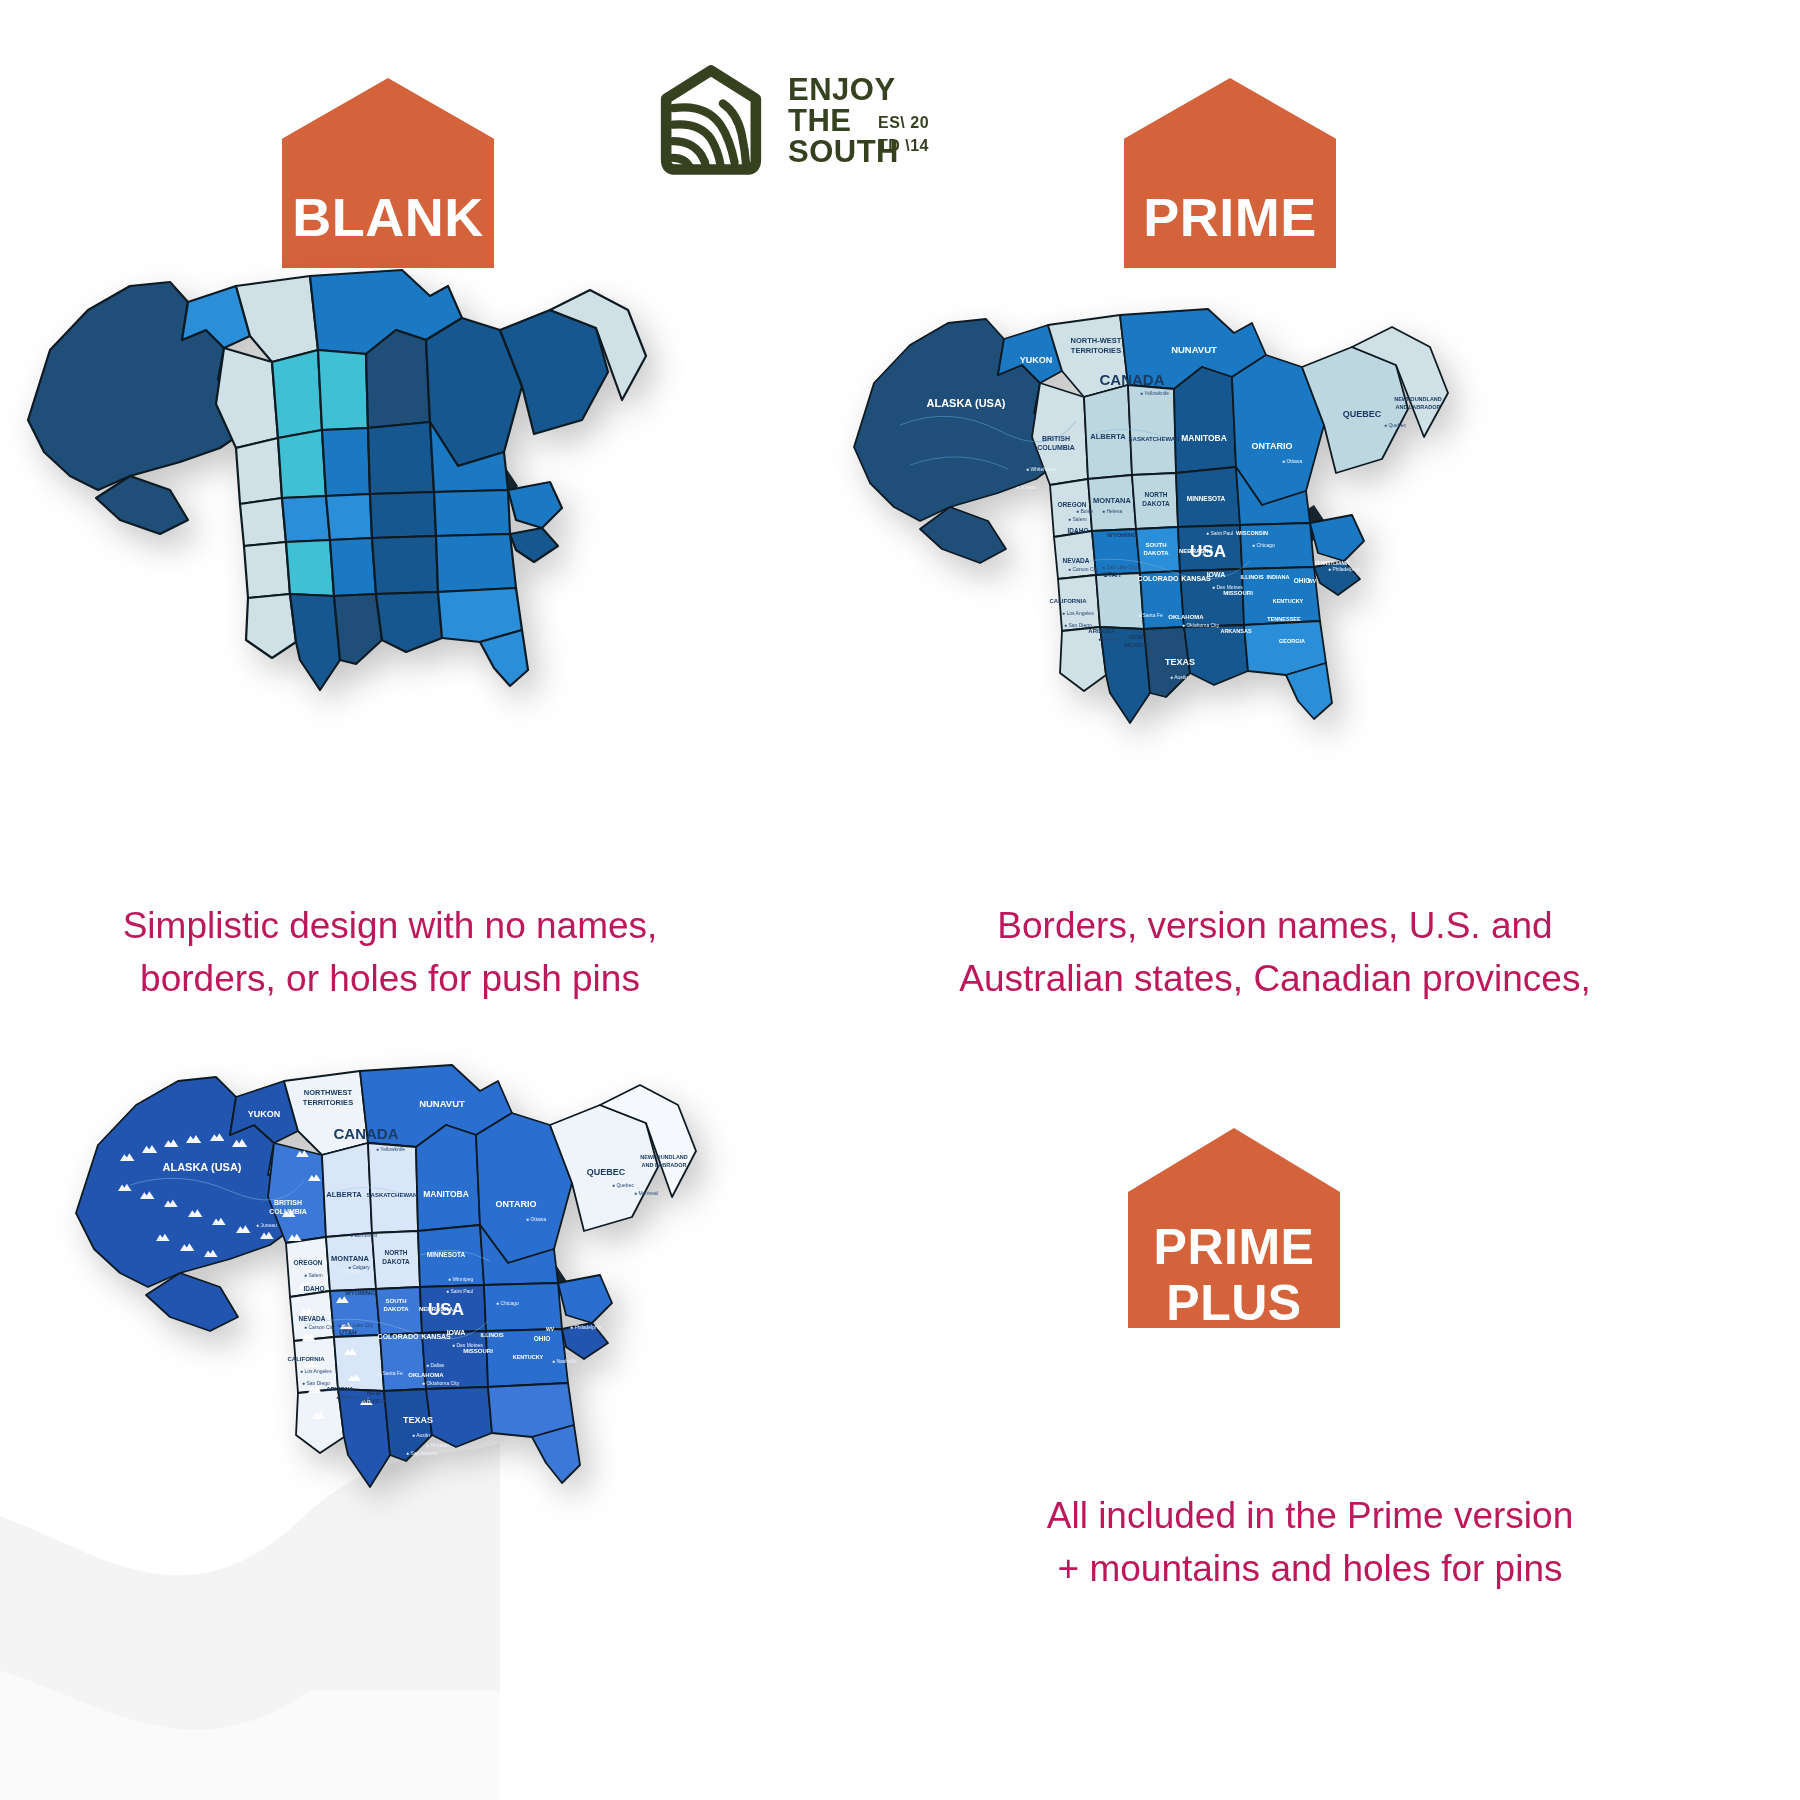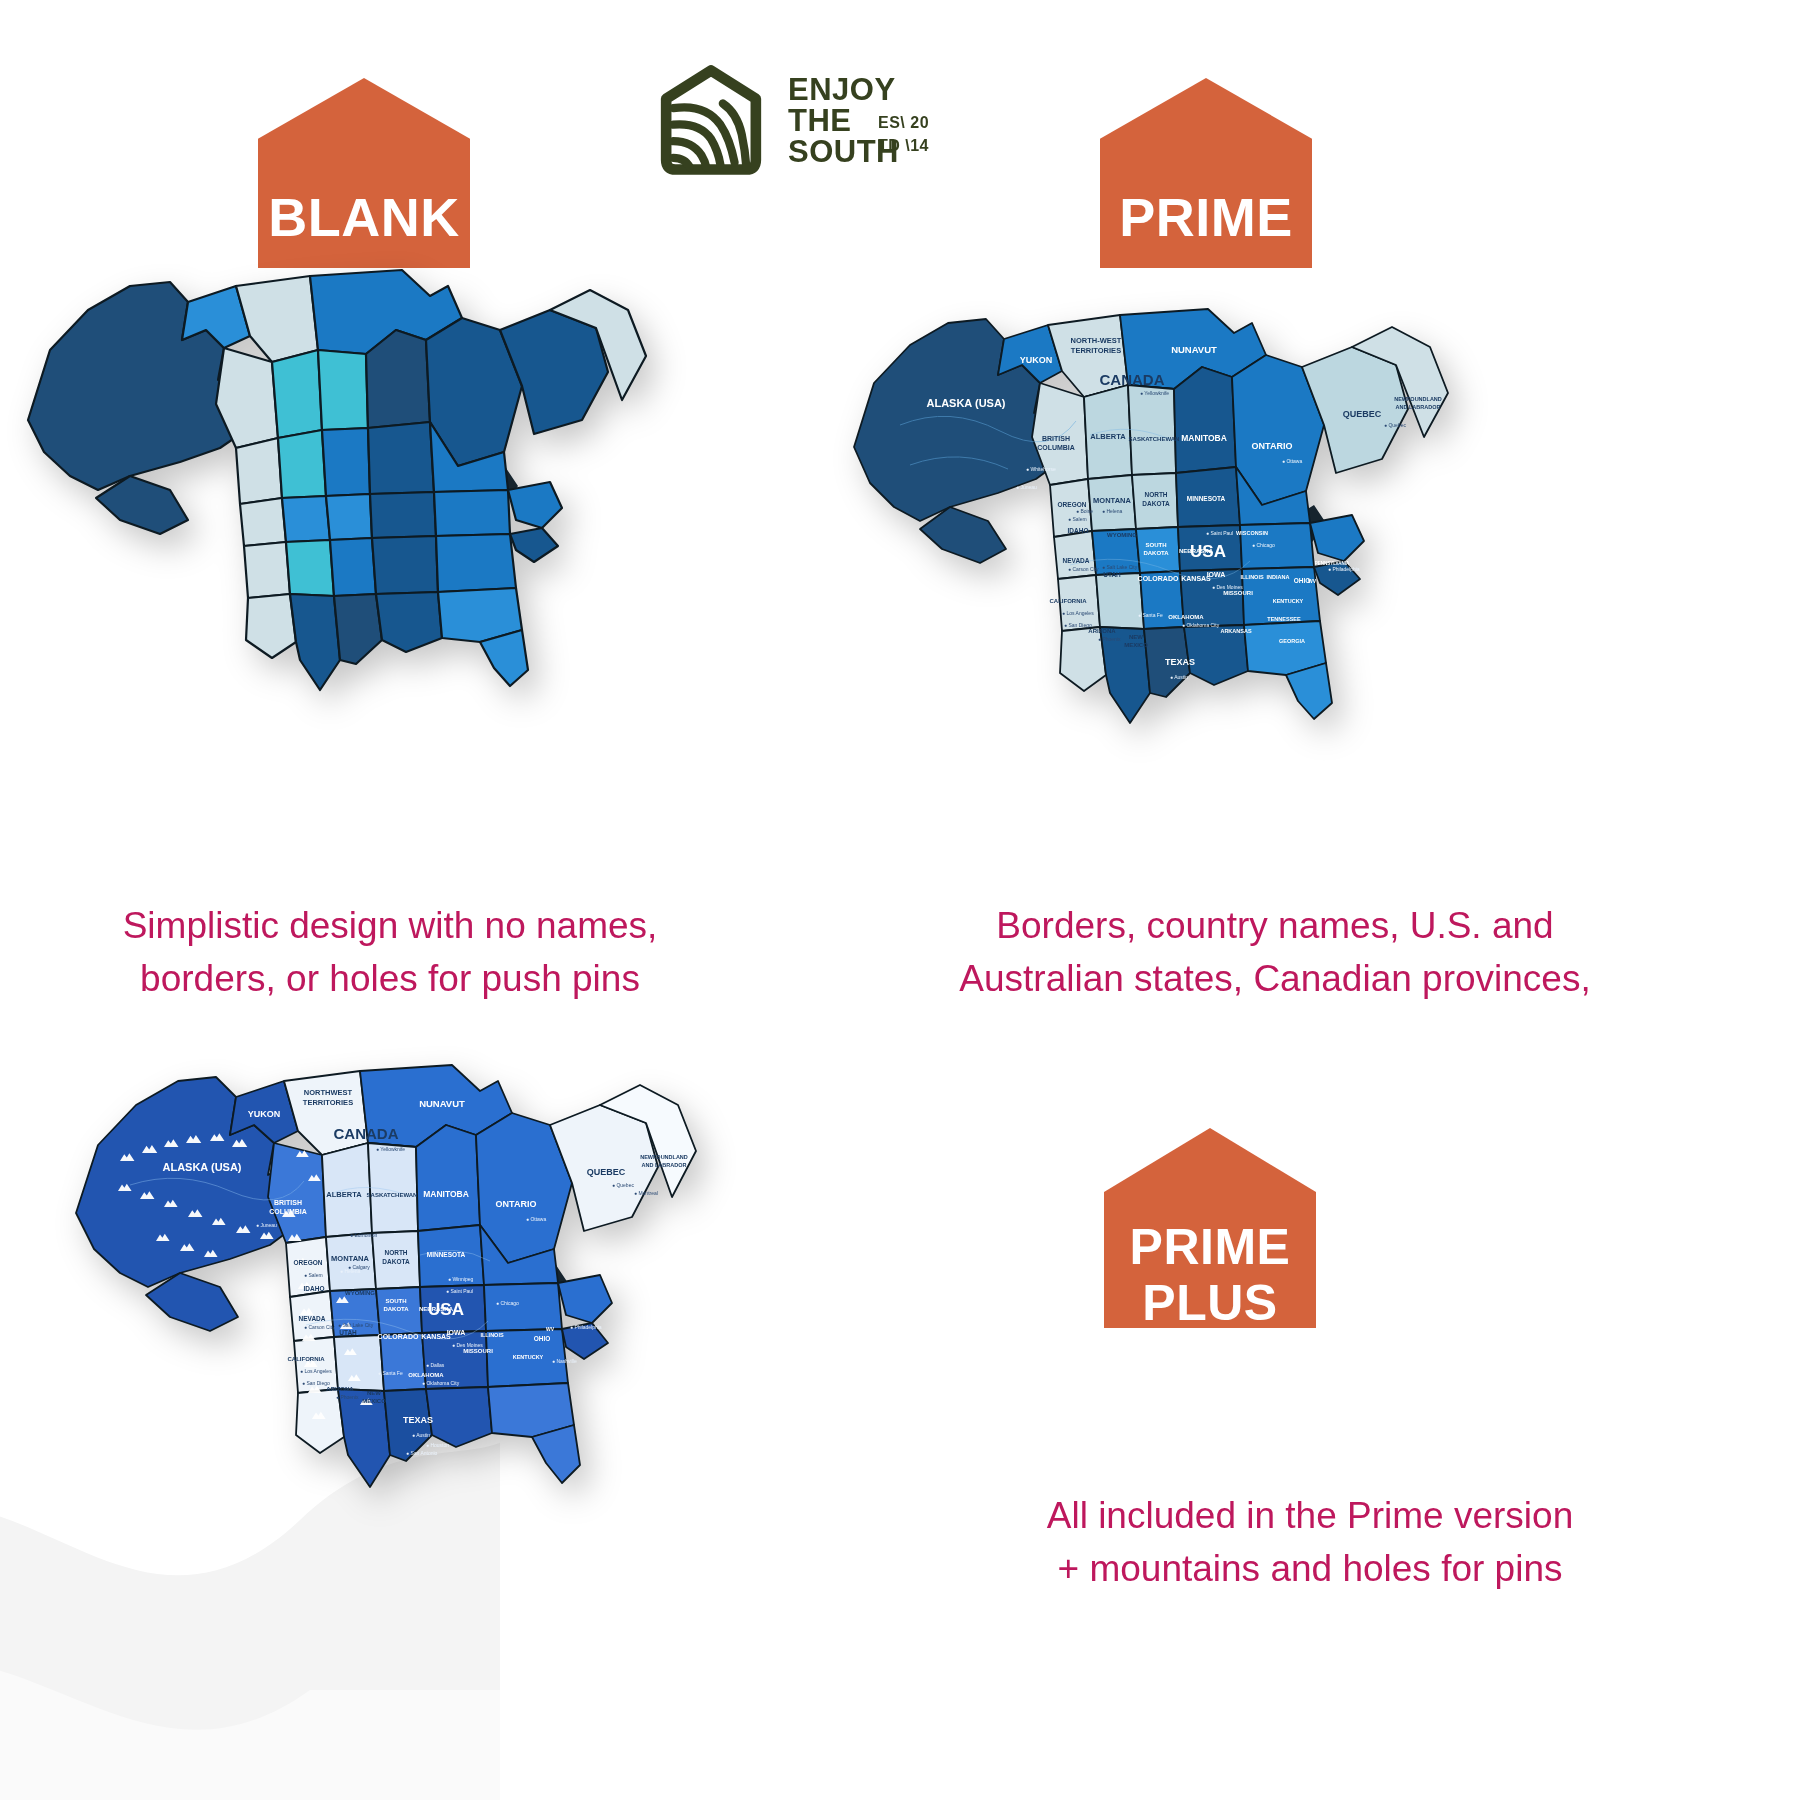--- a/index.html
+++ b/index.html
@@ -20,20 +20,21 @@
     position:absolute;
     display:flex; flex-direction:column;
     align-items:center; justify-content:flex-end;
     color:#fff;
     font-weight:800;
     letter-spacing:0.5px;
     text-align:center;
     background:#d4633c;
     -webkit-clip-path: polygon(0% 32%, 50% 0%, 100% 32%, 100% 100%, 0% 100%);
     clip-path: polygon(0% 32%, 50% 0%, 100% 32%, 100% 100%, 0% 100%);
+    margin-left: 24px;
   }
   .badge-inner { width:100%; }
   .badge .b-line { display:block; line-height:1.0; }
 
   
   .badge::before{
     content:"";
     position:absolute; inset:0;
     border-radius:18px;
   }
@@ -591,20 +592,20 @@
     </g>
   </svg>
 </div>
 
 <div class="caption" id="cap-blank">
   <div>Simplistic design with no names,</div>
   <div>borders, or holes for push pins</div>
 </div>
 
 <div class="caption" id="cap-prime">
-  <div>Borders, country names, U.S. and</div>
+  <div>Borders, version names, U.S. and</div>
   <div>Australian states, Canadian provinces,</div>
 </div>
 
 <div class="caption" id="cap-prime-plus">
   <div>All included in the Prime version</div>
   <div>+ mountains and holes for pins</div>
 </div>
 
 </body></html>

